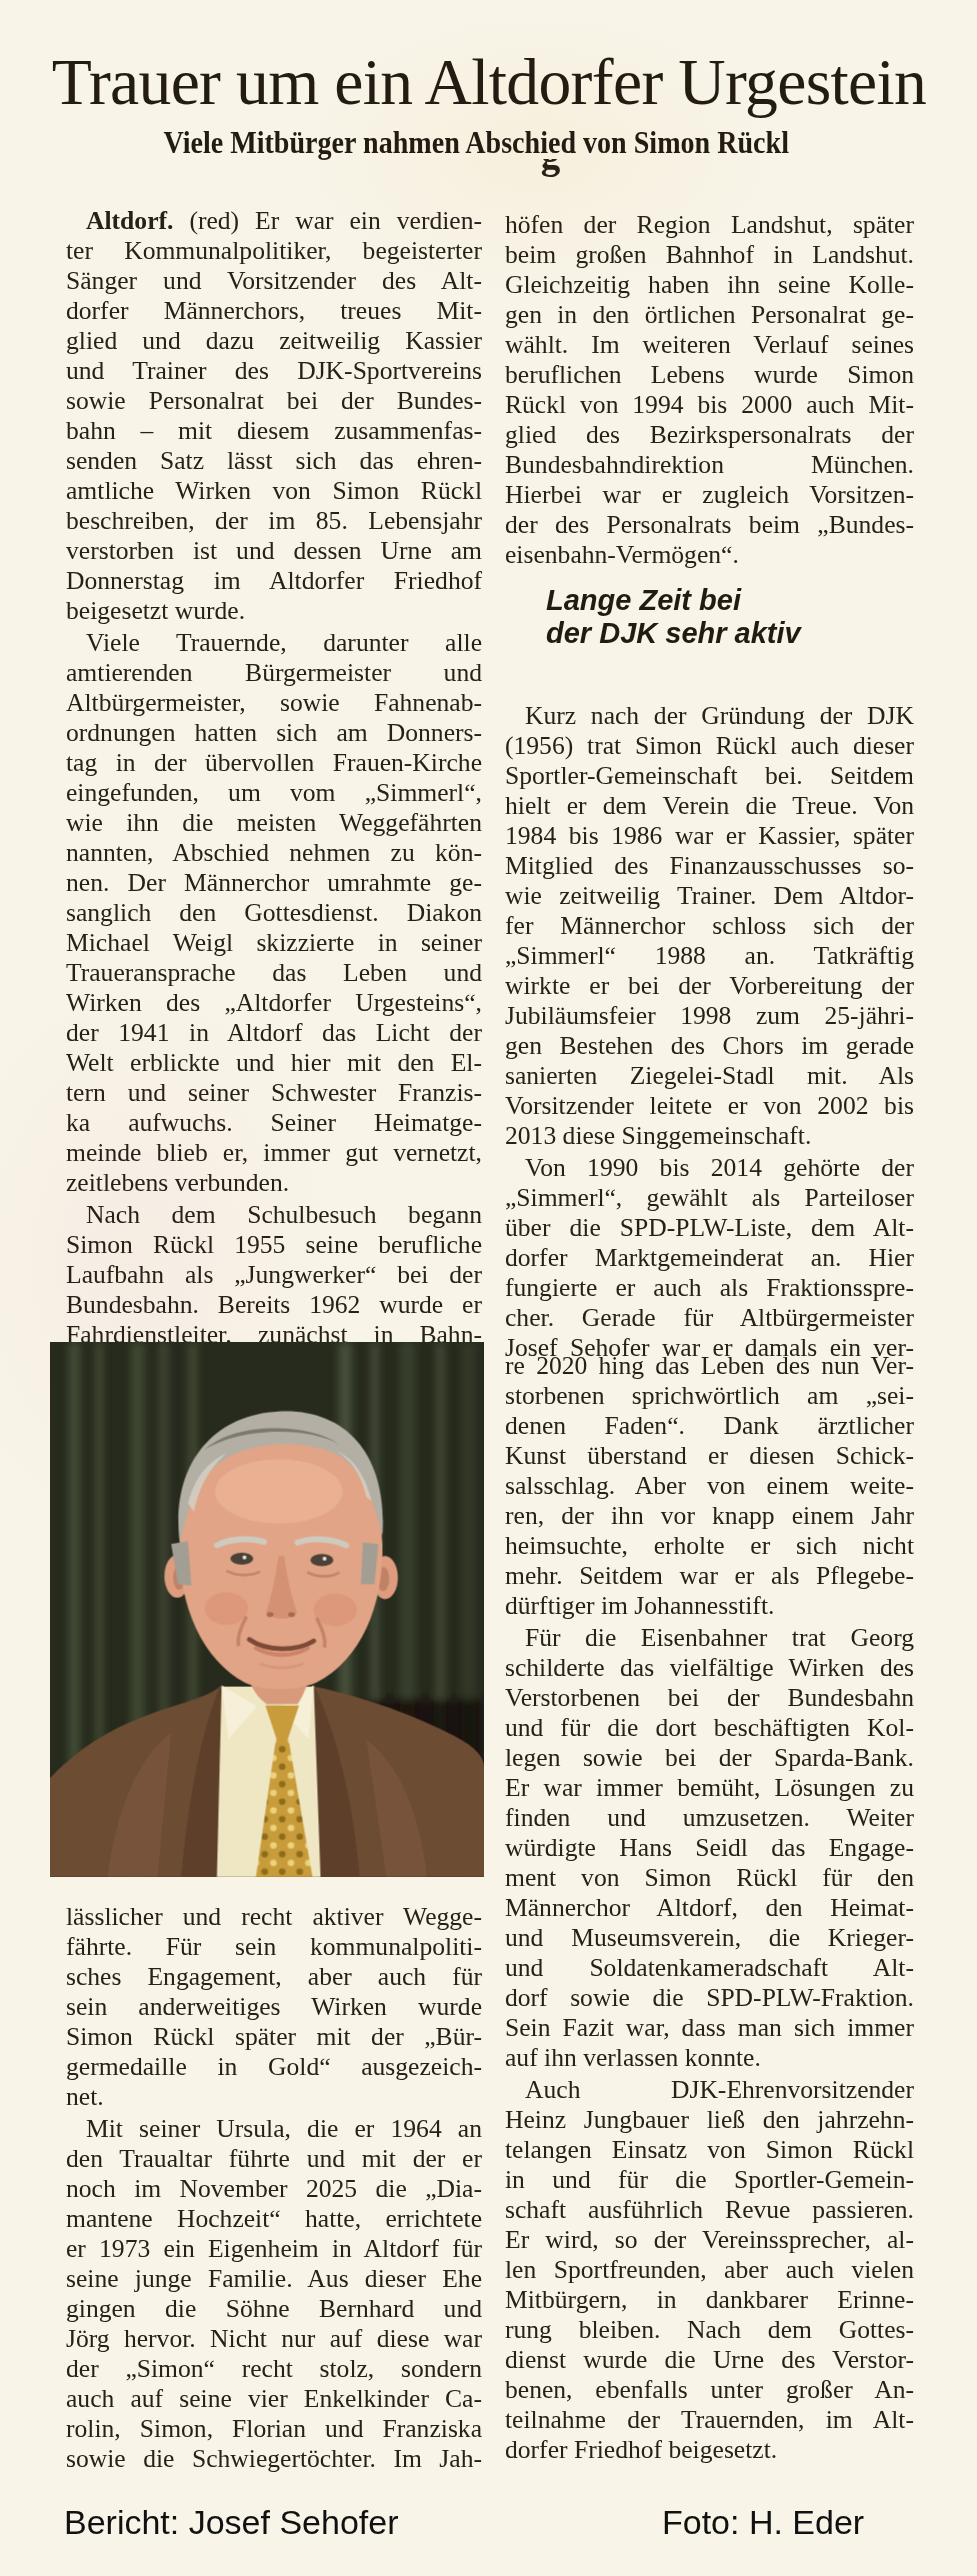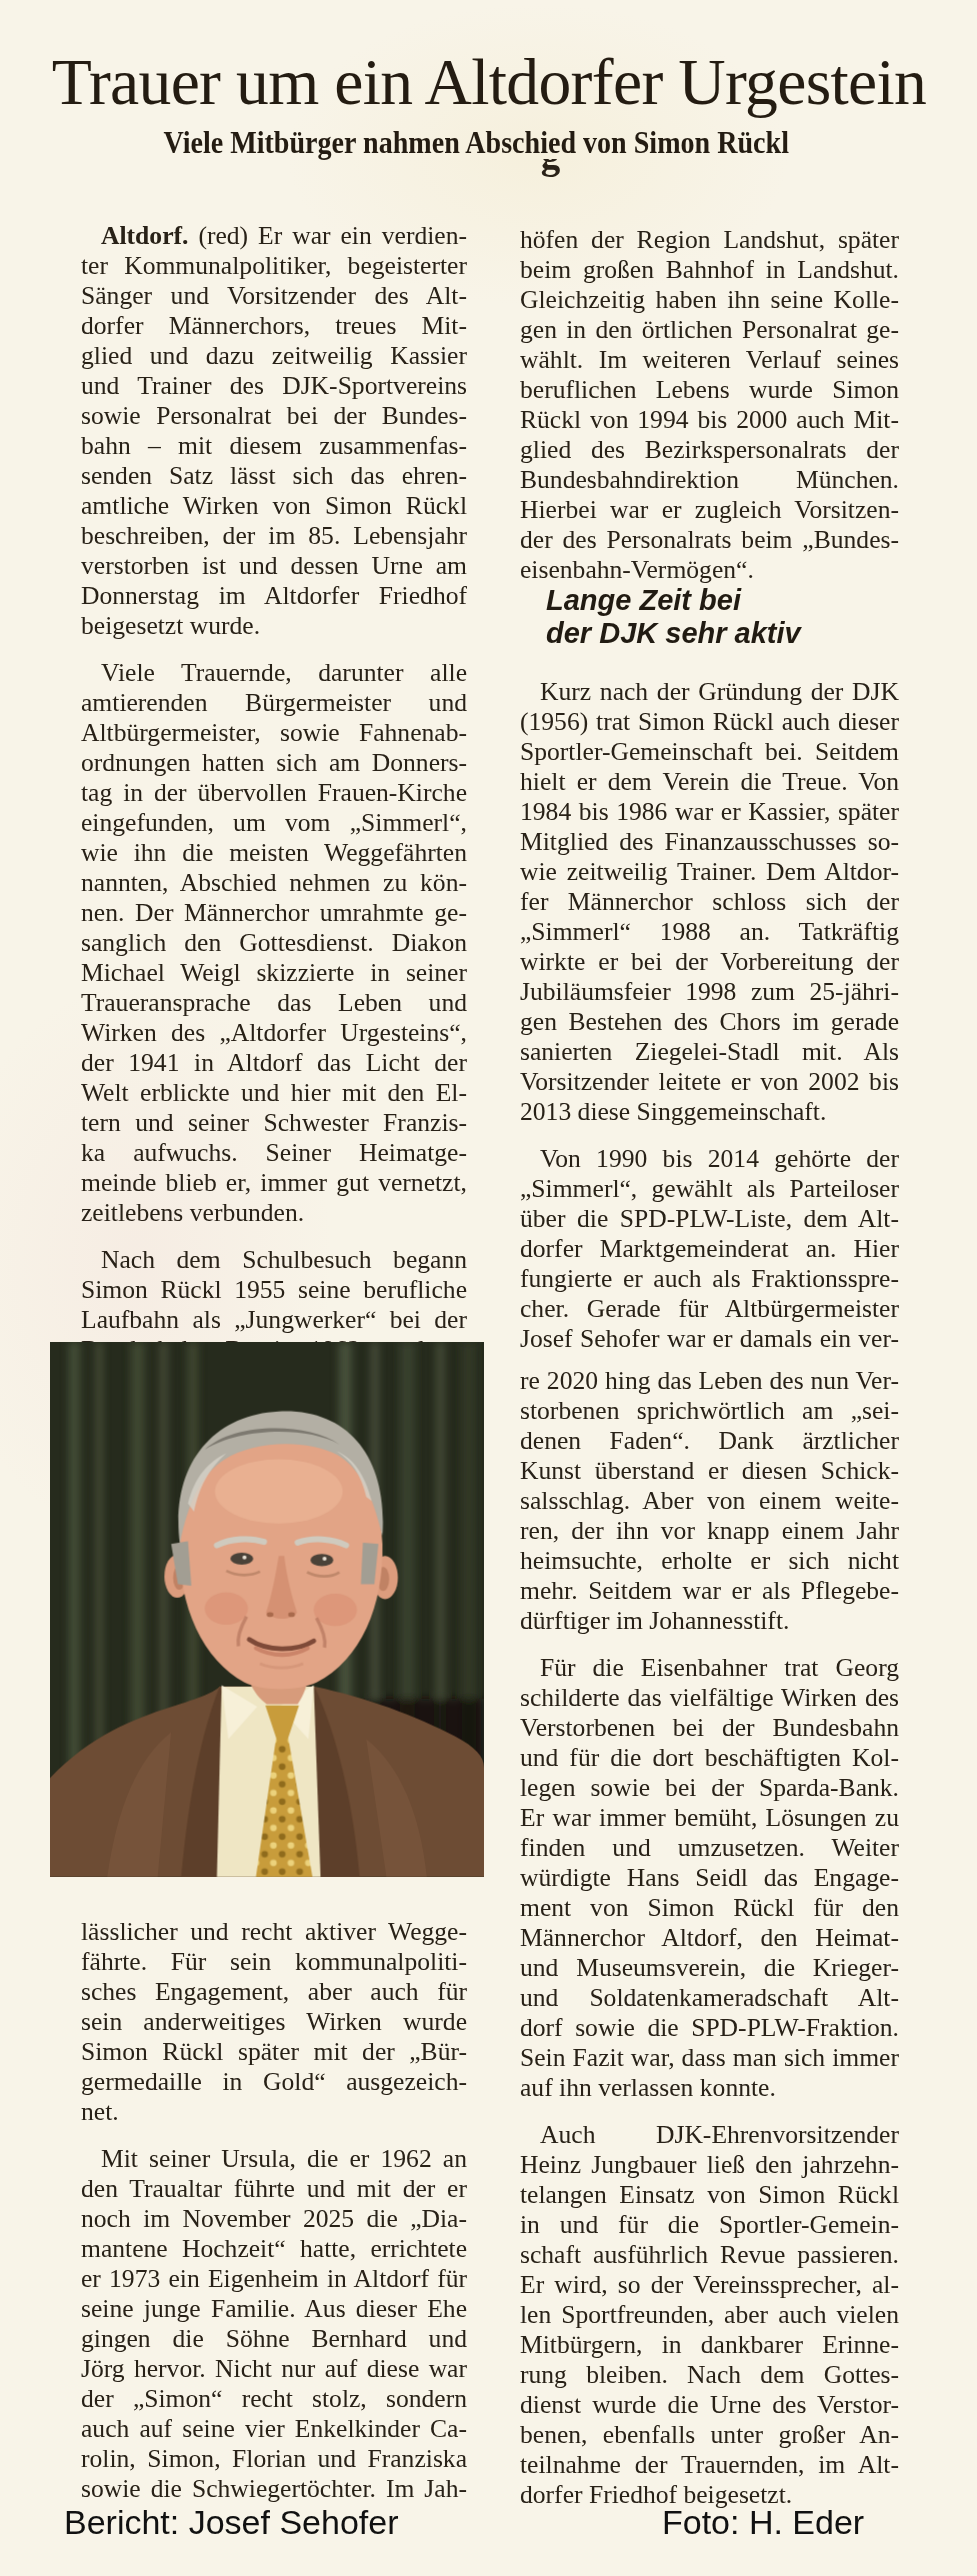--- a/index.html
+++ b/index.html
@@ -14,21 +14,21 @@
   }
   .headline-svg{position:absolute;left:0;top:0;width:978px;height:175px;}
   .headline-svg text{fill:#241c12;font-family:"Liberation Serif","DejaVu Serif",serif;}
   .t-title{font-size:97px;font-weight:400;letter-spacing:-1px;}
   .t-sub{font-size:46px;font-weight:700;}
   .cut-glyph{position:absolute;left:538px;top:159px;width:27px;height:19px;overflow:hidden;}
   .cut-glyph span{position:absolute;left:2.7px;top:-27px;font-size:39px;font-weight:700;color:#2a2218;}
   .colblock{position:absolute;font-size:25.6px;line-height:30px;color:#282117;}
   .col-left{left:64px;width:420px;}
   .col-right{left:503px;width:413px;}
-  .para{margin:17px;padding:0;}
+  .para{margin:2px;padding:0;}
   .line{height:30px;line-height:30px;text-align:justify;text-align-last:justify;overflow:hidden;}
   .line.first{text-indent:20px;}
   .line.last{text-align-last:left;}
   .line b{font-weight:700;}
   .subhead{
     position:absolute;left:518px;top:584px;width:404px;
     font-family:"Liberation Sans","DejaVu Sans",sans-serif;
     font-weight:700;font-style:italic;font-size:29px;line-height:33px;color:#211b12;
     letter-spacing:0;
     margin-left:28px;
@@ -191,21 +191,21 @@
       <div class="para">
         <div class="line">lässlicher und recht aktiver Wegge-</div>
         <div class="line">fährte. Für sein kommunalpoliti-</div>
         <div class="line">sches Engagement, aber auch für</div>
         <div class="line">sein anderweitiges Wirken wurde</div>
         <div class="line">Simon Rückl später mit der „Bür-</div>
         <div class="line">germedaille in Gold“ ausgezeich-</div>
         <div class="line last">net.</div>
       </div>
       <div class="para">
-        <div class="line first">Mit seiner Ursula, die er 1962 an</div>
+        <div class="line first">Mit seiner Ursula, die er 1964 an</div>
         <div class="line">den Traualtar führte und mit der er</div>
         <div class="line">noch im November 2025 die „Dia-</div>
         <div class="line">mantene Hochzeit“ hatte, errichtete</div>
         <div class="line">er 1973 ein Eigenheim in Altdorf für</div>
         <div class="line">seine junge Familie. Aus dieser Ehe</div>
         <div class="line">gingen die Söhne Bernhard und</div>
         <div class="line">Jörg hervor. Nicht nur auf diese war</div>
         <div class="line">der „Simon“ recht stolz, sondern</div>
         <div class="line">auch auf seine vier Enkelkinder Ca-</div>
         <div class="line">rolin, Simon, Florian und Franziska</div>
@@ -228,21 +228,21 @@
         <div class="line">der des Personalrats beim „Bundes-</div>
         <div class="line last">eisenbahn-Vermögen“.</div>
       </div>
     </div>
 
   <div class="subhead">
     <div>Lange Zeit bei</div>
     <div>der DJK sehr aktiv</div>
   </div>
 
-  <div class="colblock col-right" style="top:660px;">
+  <div class="colblock col-right" style="top:699px;">
       <div class="para">
         <div class="line first">Kurz nach der Gründung der DJK</div>
         <div class="line">(1956) trat Simon Rückl auch dieser</div>
         <div class="line">Sportler-Gemeinschaft bei. Seitdem</div>
         <div class="line">hielt er dem Verein die Treue. Von</div>
         <div class="line">1984 bis 1986 war er Kassier, später</div>
         <div class="line">Mitglied des Finanzausschusses so-</div>
         <div class="line">wie zeitweilig Trainer. Dem Altdor-</div>
         <div class="line">fer Männerchor schloss sich der</div>
         <div class="line">„Simmerl“ 1988 an. Tatkräftig</div>

